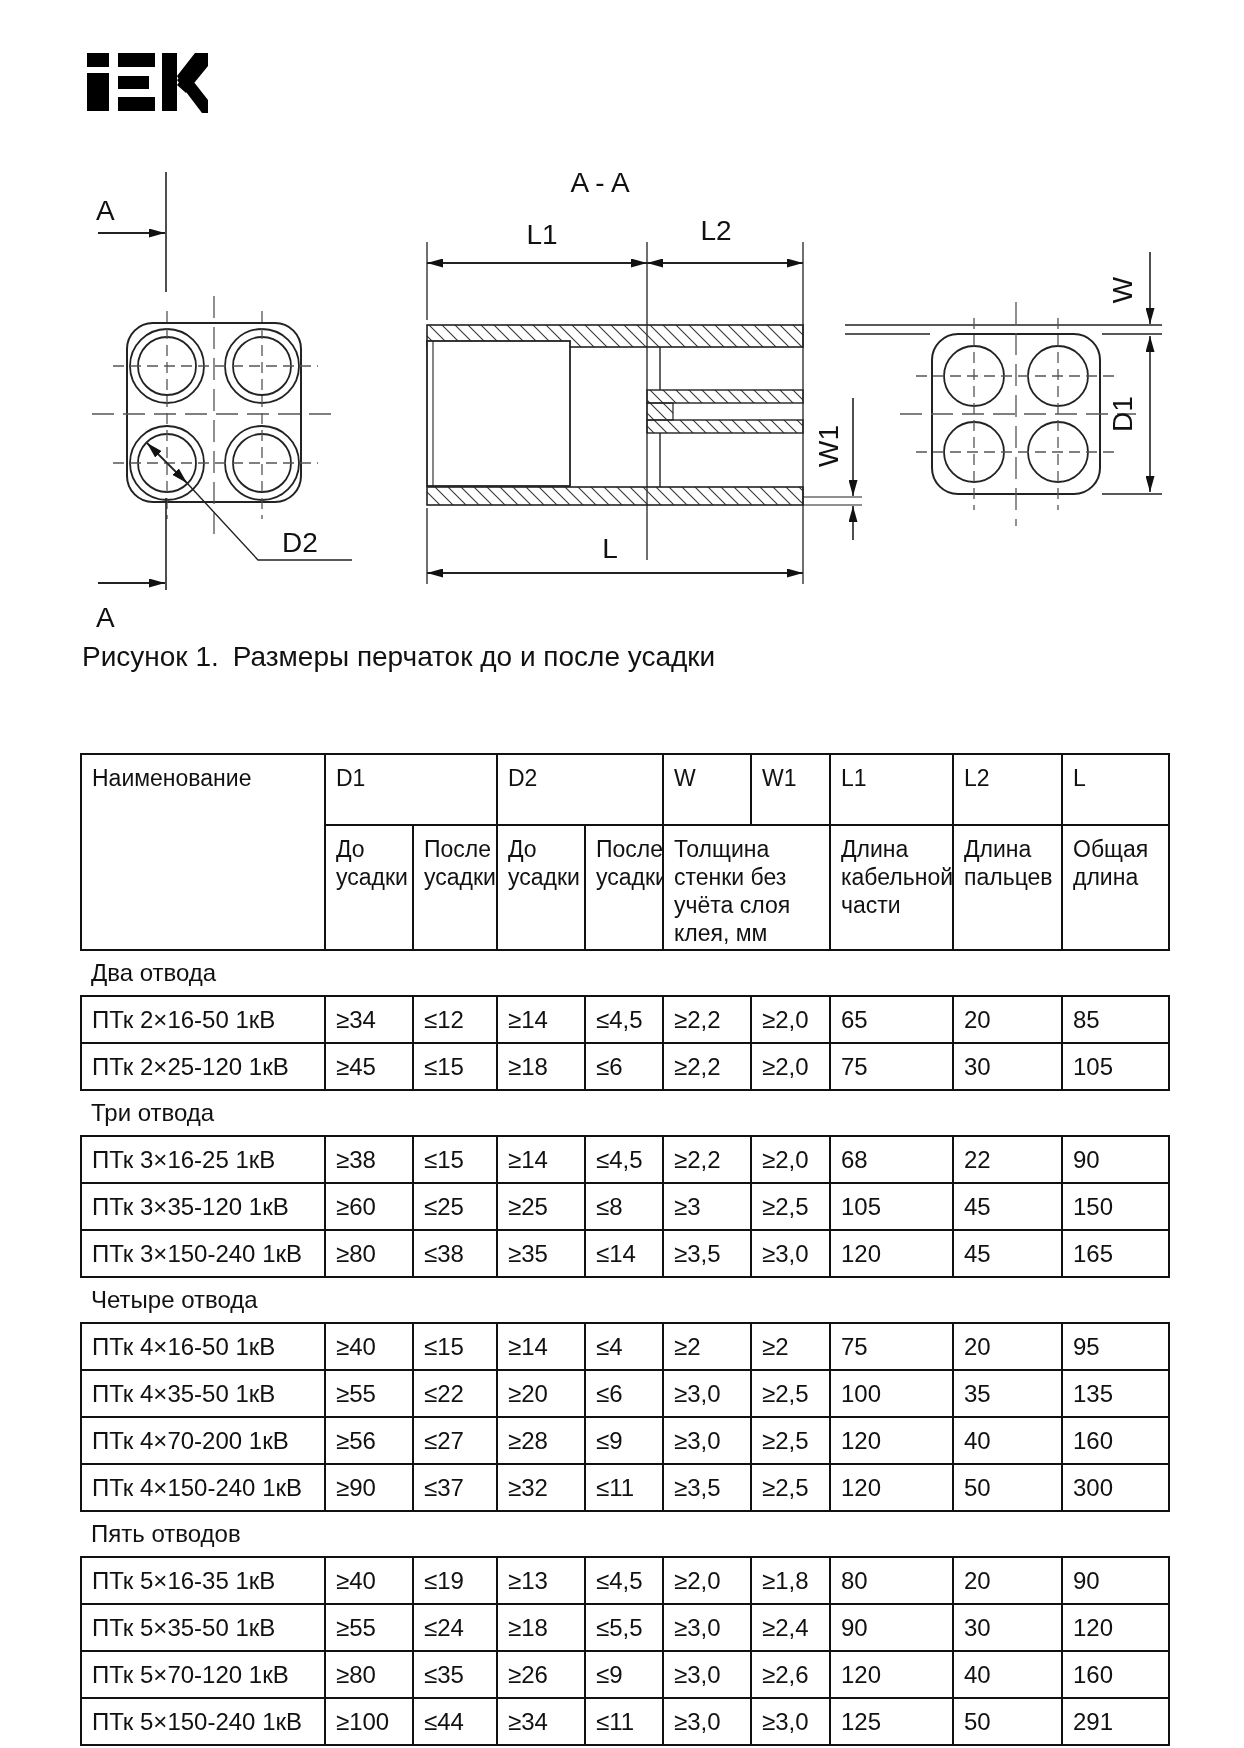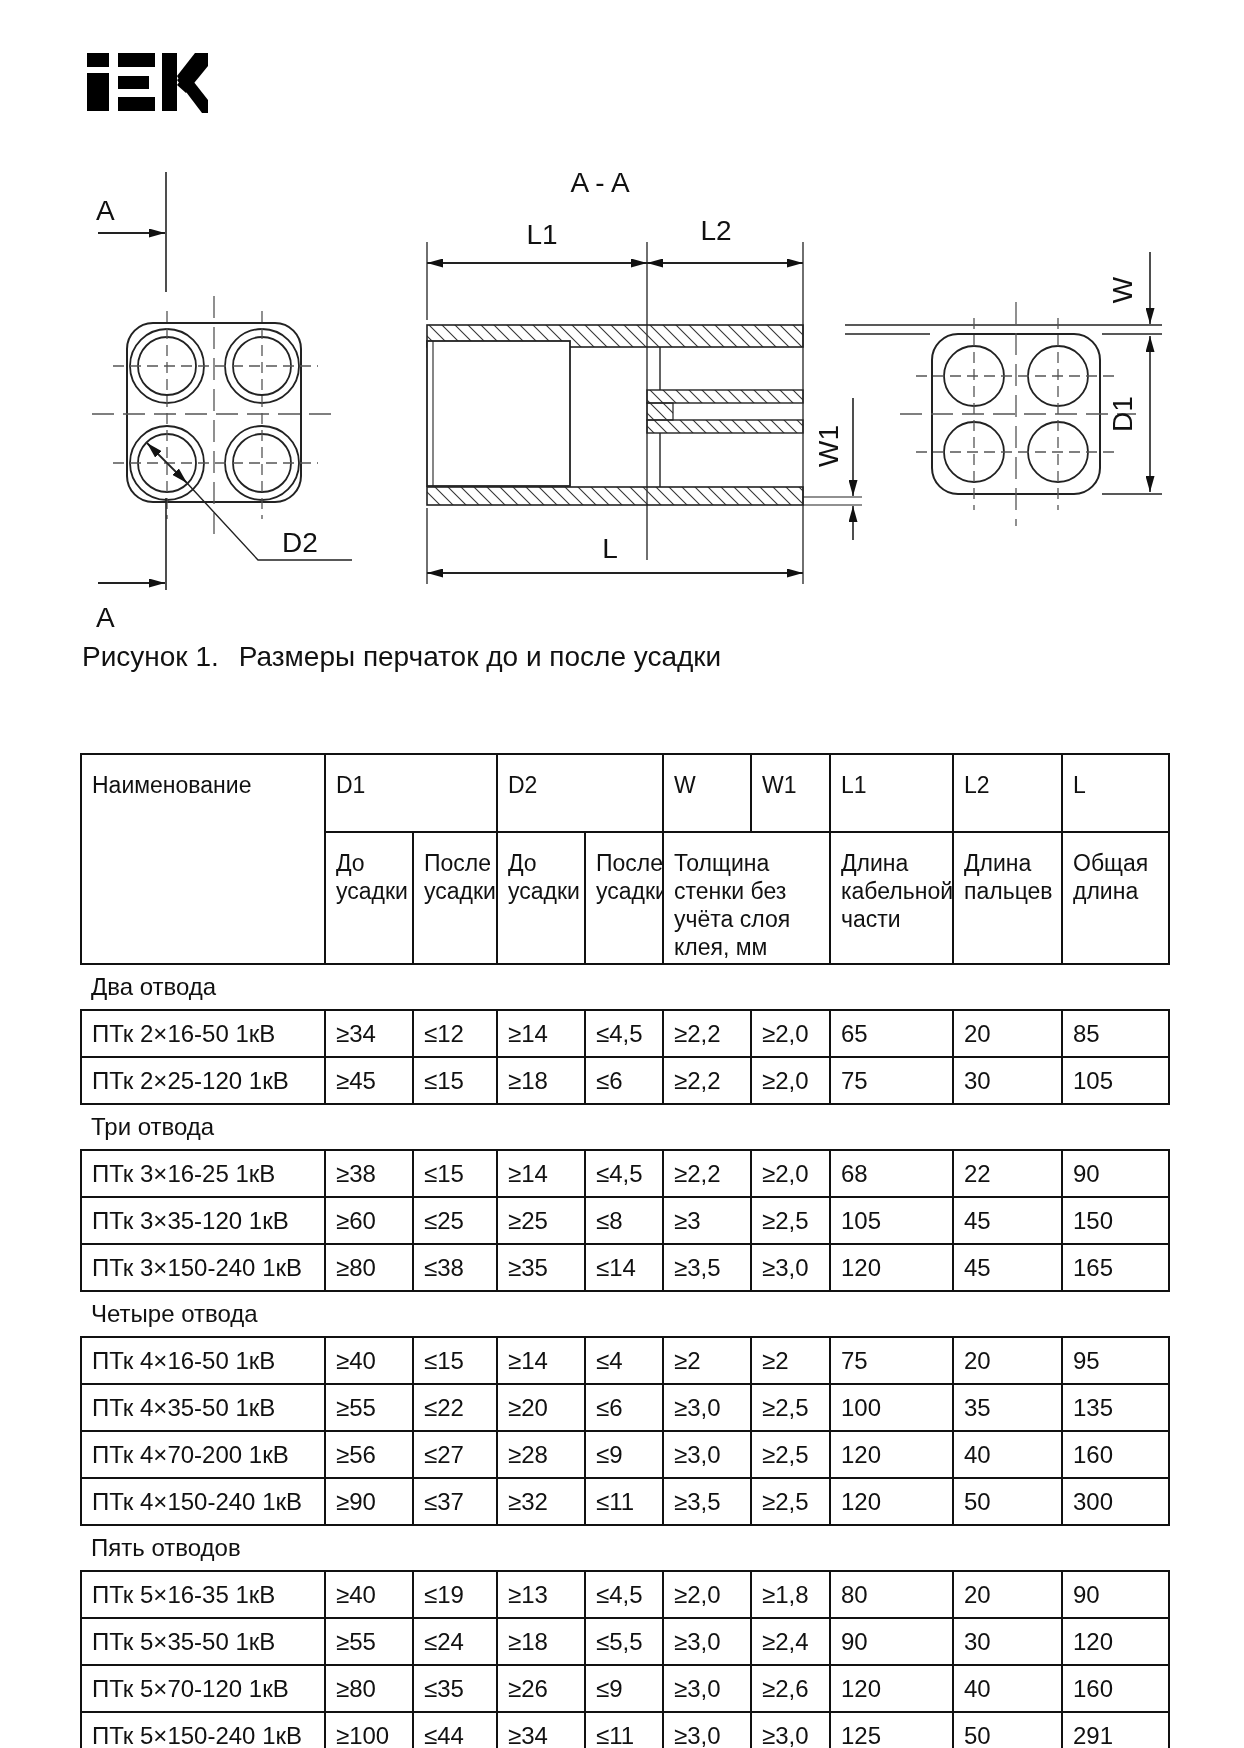--- a/index.html
+++ b/index.html
@@ -2,26 +2,26 @@
 <html><head>
 <meta charset="utf-8">
 <style>
   html,body{margin:0;padding:0;background:#e8e8e8}
   .page{position:relative;width:1244px;height:1748px;background:#ffffff;
         font-family:"Liberation Sans",sans-serif;color:#111;overflow:hidden}
   .logo{position:absolute;left:85px;top:52px;width:125px;height:62px}
   svg.draw{position:absolute;left:0;top:0;width:1244px;height:700px}
   svg text{font-family:"Liberation Sans",sans-serif;font-size:28px;fill:#111}
   .caption{position:absolute;left:82px;top:641px;font-size:28px;color:#111;white-space:nowrap}
-  .caption .lbl{margin-right:20px}
+  .caption .lbl{margin-right:14px}
   .tablewrap{position:absolute;left:80px;top:753px;width:1088px}
   table.dims{border-collapse:collapse;width:1088px;table-layout:fixed;font-size:24px;color:#111}
   table.dims th,table.dims td{border:2px solid #111;font-weight:normal;text-align:left;
         vertical-align:middle;padding:2px 4px 2px 10px;overflow:hidden}
-  table.dims thead th{vertical-align:top;padding-top:16px;font-size:23px;line-height:1.22}
+  table.dims thead th{vertical-align:top;padding-top:9px;font-size:23px;line-height:1.22}
   tr.h1 th{height:58px}
   tr.h2 th{height:104px}
   tr.grp td{border-left:none;border-right:none;height:40px}
   tbody tr.data td{height:41px}
   .footnote{position:absolute;left:80px;top:1662px;font-size:23px;color:#111}
 </style>
 </head>
 <body>
 
 <div class="page">

